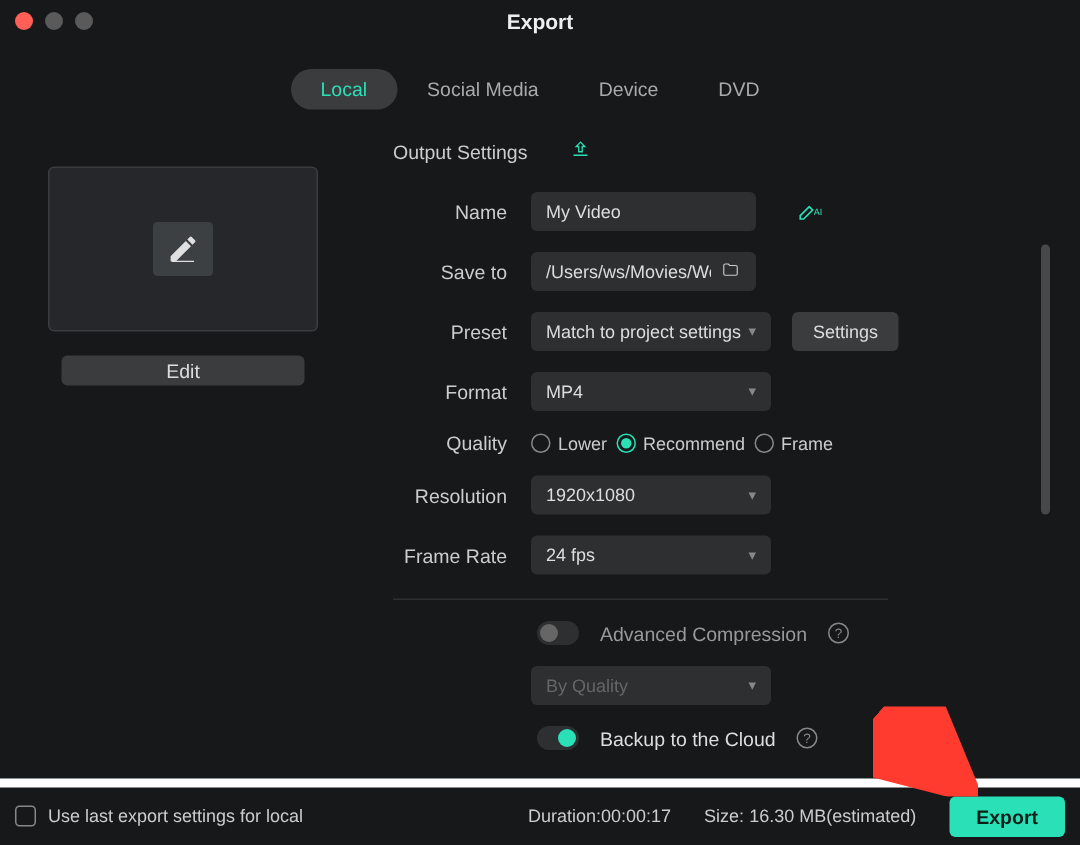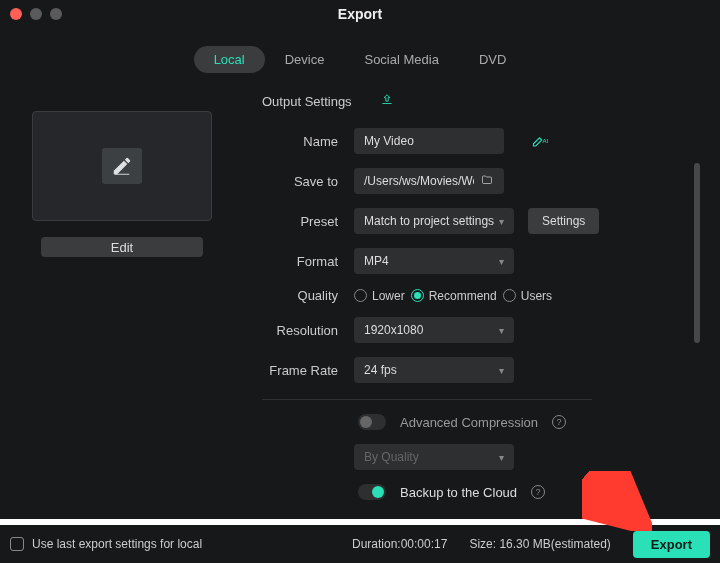--- a/index.html
+++ b/index.html
@@ -69,22 +69,22 @@
     <div class="tl tl-close"></div>
     <div class="tl tl-min"></div>
     <div class="tl tl-max"></div>
   </div>
   <div class="title">Export</div>
 </div>
 
 <div class="tabs-row">
   <div class="tabs-pill">
     <div class="tab active">Local</div>
+    <div class="tab">Social Media</div>
     <div class="tab">Device</div>
-    <div class="tab">Social Media</div>
     <div class="tab">DVD</div>
   </div>
 </div>
 
 <div class="content">
 
   <div class="left-col">
     <div class="preview-box">
       <div class="preview-icon">
         <svg width="22" height="22" viewBox="0 0 24 24" fill="none">
@@ -156,21 +156,21 @@
           <span>Lower</span>
         </div>
         <div class="radio-item">
           <span class="radio-circle on">
               <span class="radio-dot"></span>
             </span>
           <span>Recommend</span>
         </div>
         <div class="radio-item">
           <span class="radio-circle"></span>
-          <span>Users</span>
+          <span>Frame</span>
         </div>
       </div>
     </div>
 
     <div class="form-row">
       <div class="form-label">Resolution</div>
       <div class="form-select">
         <span>1920x1080</span>
         <span class="chev">▾</span>
       </div>

